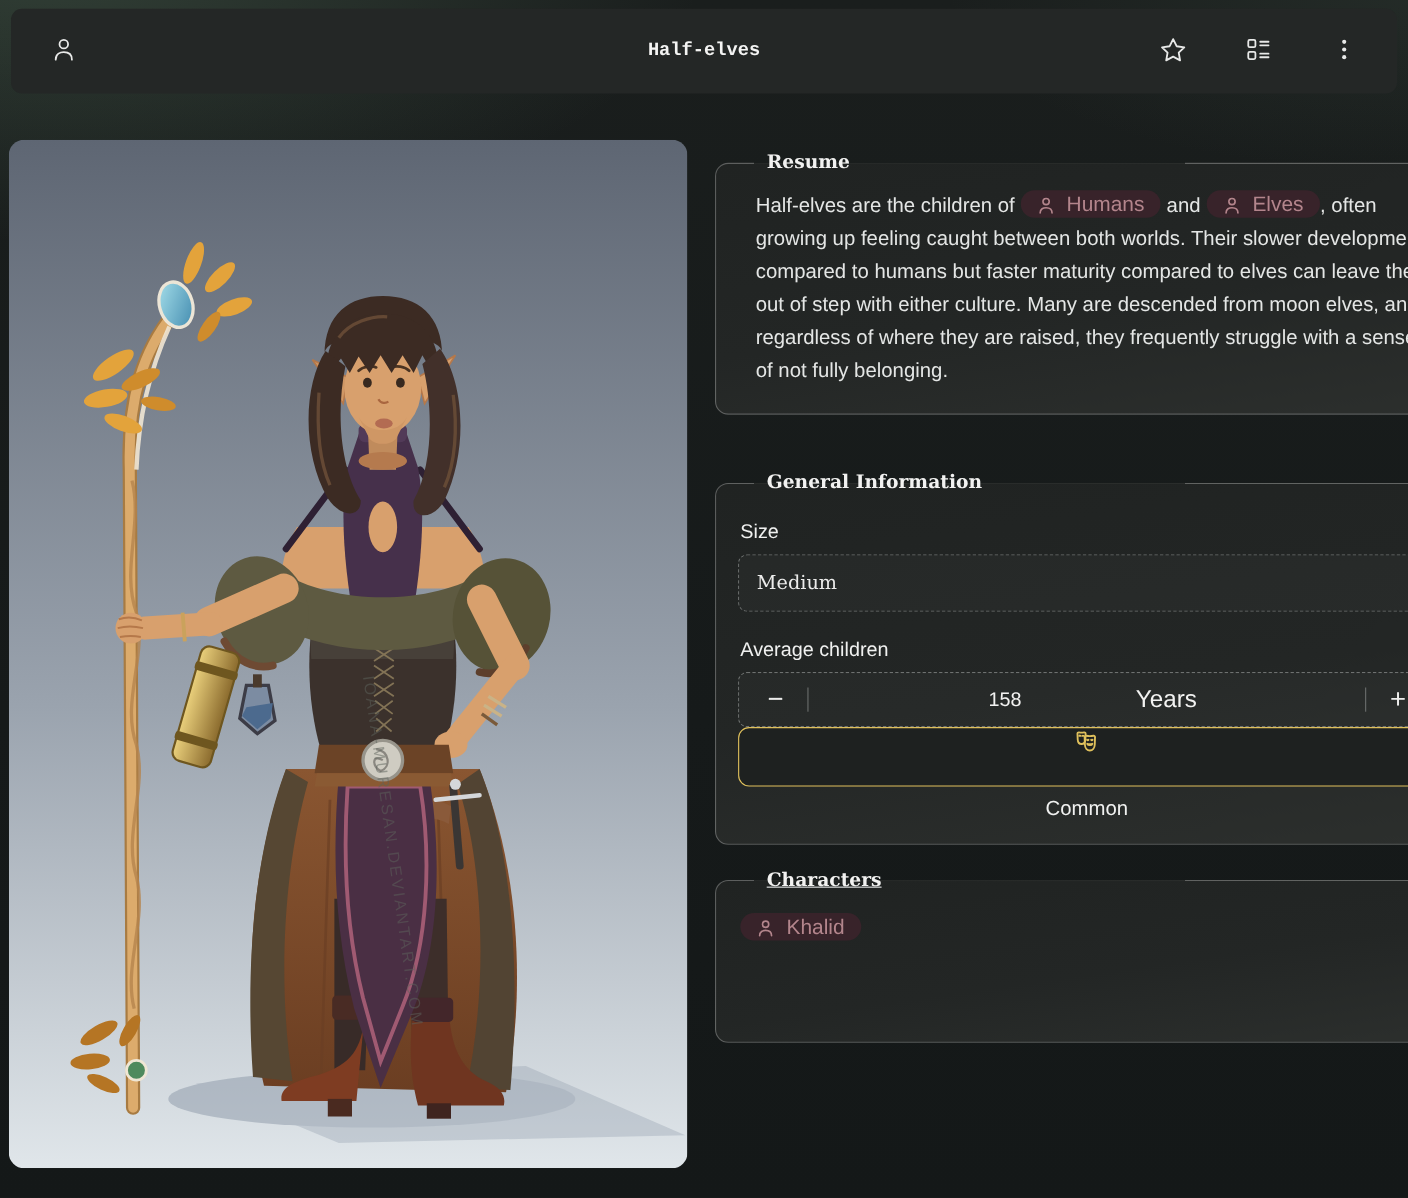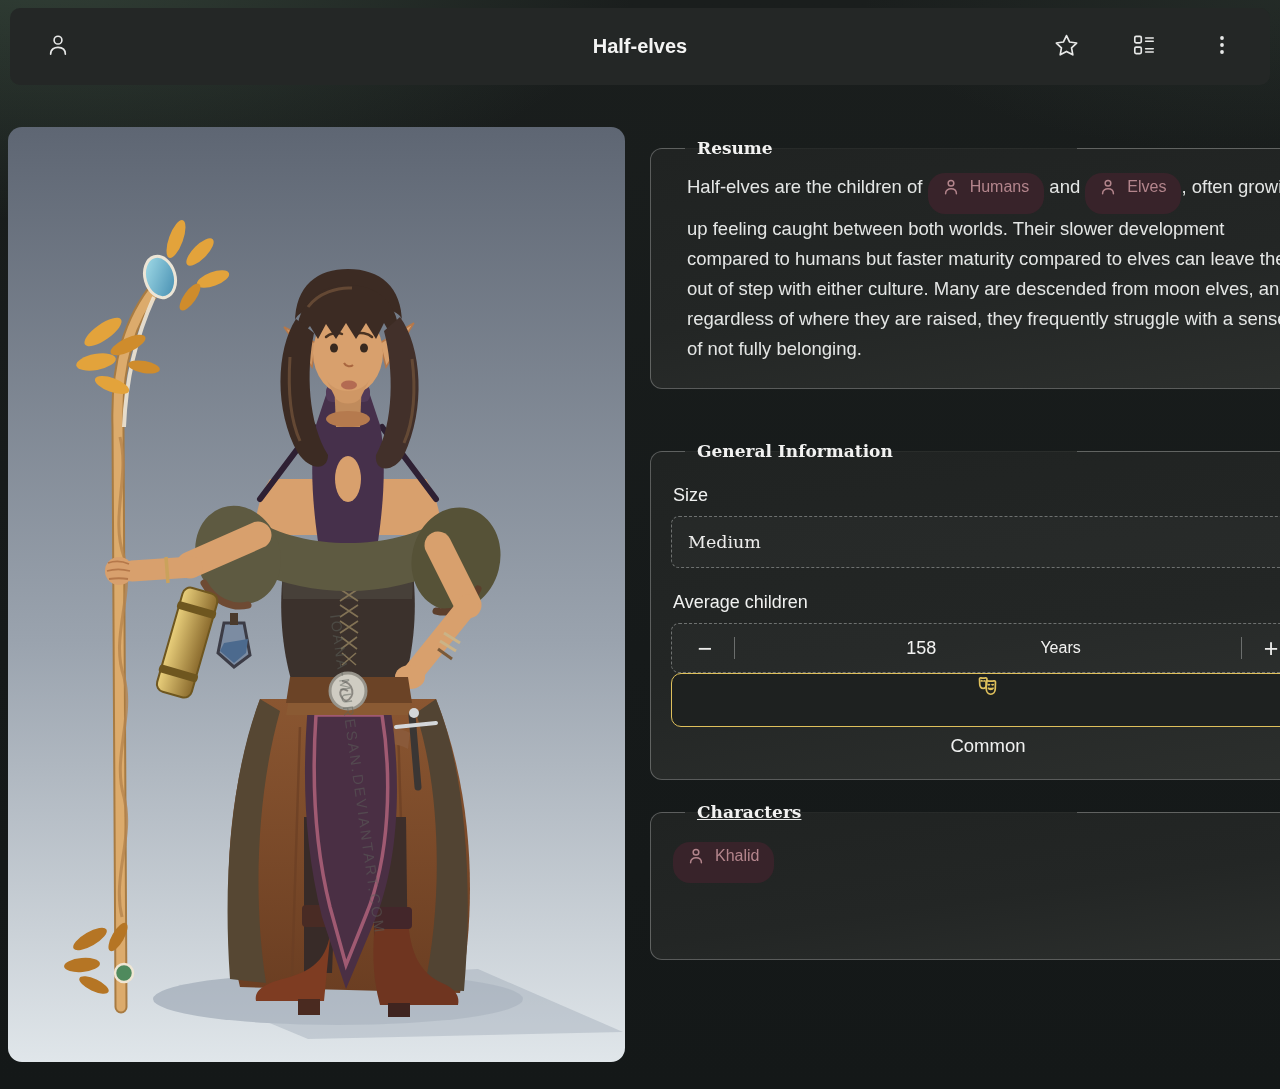--- a/index.html
+++ b/index.html
@@ -9,61 +9,61 @@
       linear-gradient(180deg,#1a1e1d 0%,#161a1a 60%,#141818 100%);
     font-family:"Liberation Sans", sans-serif;color:#e7e9e8;}
   *{box-sizing:border-box;}
 
   
   .topbar{position:absolute;left:10px;top:8px;width:1260px;height:77px;background:#242726;
     border-radius:10px;display:flex;align-items:center;padding:0 28px;}
   .icon-btn{width:40px;height:40px;display:flex;align-items:center;justify-content:center;
     background:transparent;border:none;cursor:pointer;color:#e8e9e8;padding:0;}
   .topbar-title{position:absolute;left:50%;transform:translateX(-50%);
-    font-family:Liberation Sans, sans-serif;font-weight:bold;font-size:20px;color:#f4f4f3;}
+    font-family:Liberation Mono, monospace;font-weight:bold;font-size:17px;color:#f4f4f3;}
   .topbar-right{margin-left:auto;display:flex;align-items:center;gap:38px;}
 
   
   .artwork{position:absolute;left:8px;top:127px;width:617px;height:935px;border-radius:14px;
     overflow:hidden;cursor:pointer;}
   .artwork svg{display:block;}
 
   
   .rightcol{position:absolute;left:650px;top:138px;width:676px;}
   fieldset.panel{border:1px solid rgba(255,255,255,0.26);border-radius:12px;margin:0;
     background:linear-gradient(172deg,#202322 0%,#232625 55%,#2c2f2d 100%);
     padding:4px 20px 18px 20px;}
   fieldset.panel legend{width:392px;padding:0 12px;margin-left:14px;text-align:left;
     font-family:"DejaVu Serif","Liberation Serif",serif;font-weight:bold;font-size:17px;color:#f2f2f1;}
   .panel + .panel{margin-top:0;}
 
   
   .resume-text{font-size:18.5px;line-height:30px;color:#e4e6e5;margin:10px 2px 6px 16px;}
   .chip{display:inline-flex;align-items:center;gap:9px;background:#38232a;color:#b3858c;
-    border-radius:17px;padding:3px 15px 16px 13px;font-size:16px;line-height:22px;cursor:pointer;
+    border-radius:17px;padding:3px 15px 0 13px;font-size:19px;line-height:22px;cursor:pointer;
     vertical-align:-4px;border:none;font-family:"Liberation Sans",sans-serif;}
   .chip svg{flex:0 0 auto;}
 
   
   .gi-body{padding:2px 0 34px 0;}
   .field-label{font-size:18px;color:#f0f1f0;margin:24px 0 10px 2px;}
   .field-label.first{margin-top:18px;}
   .input-dashed{height:52px;border:1px dashed #6e7170;border-radius:8px;
     background:rgba(255,255,255,0.025);display:flex;align-items:center;padding:0 16px;cursor:text;}
   .input-dashed .value-serif{font-family:"DejaVu Serif","Liberation Serif",serif;font-size:17.5px;color:#eceromee;}
   .value-serif{font-family:"DejaVu Serif","Liberation Serif",serif;font-size:17.5px;color:#ececeb;}
   .stepper{height:50px;border:1px dashed #6e7170;border-radius:8px;
     background:rgba(255,255,255,0.02);display:flex;align-items:center;padding:0 16px;}
   .step-btn{background:none;border:none;color:#ececeb;font-size:25px;font-weight:300;cursor:pointer;
     width:34px;height:40px;display:flex;align-items:center;justify-content:center;padding:0;}
   .tick{width:1px;height:22px;background:#6b6e6d;}
   .tick.l{margin-left:12px;}
   .tick.r{margin-right:12px;}
   .stepper .num{font-size:18px;color:#f2f2f1;}
-  .stepper .unit{font-size:16px;color:#f2f2f1;}
+  .stepper .unit{font-size:22px;color:#f2f2f1;}
   .sp-a{flex:1.55;} .sp-b{width:104px;} .sp-c{flex:1.45;}
   .input-language{height:54px;border:1.5px solid #dfc05c;border-radius:10px;background:#1e2120;
     display:flex;align-items:center;padding:0 15px;gap:15px;cursor:pointer;flex-direction:column;}
   .lang-divider{width:1px;height:28px;background:#585b5a;}
   .input-language .lang-value{font-size:18.5px;color:#f0f1f0;}
 
   
   .char-panel{position:relative;min-height:158px;}
   .char-row{margin:16px 0 0 2px;}
   .ai-btn{position:absolute;right:10px;bottom:6px;width:34px;height:34px;border-radius:50%;

